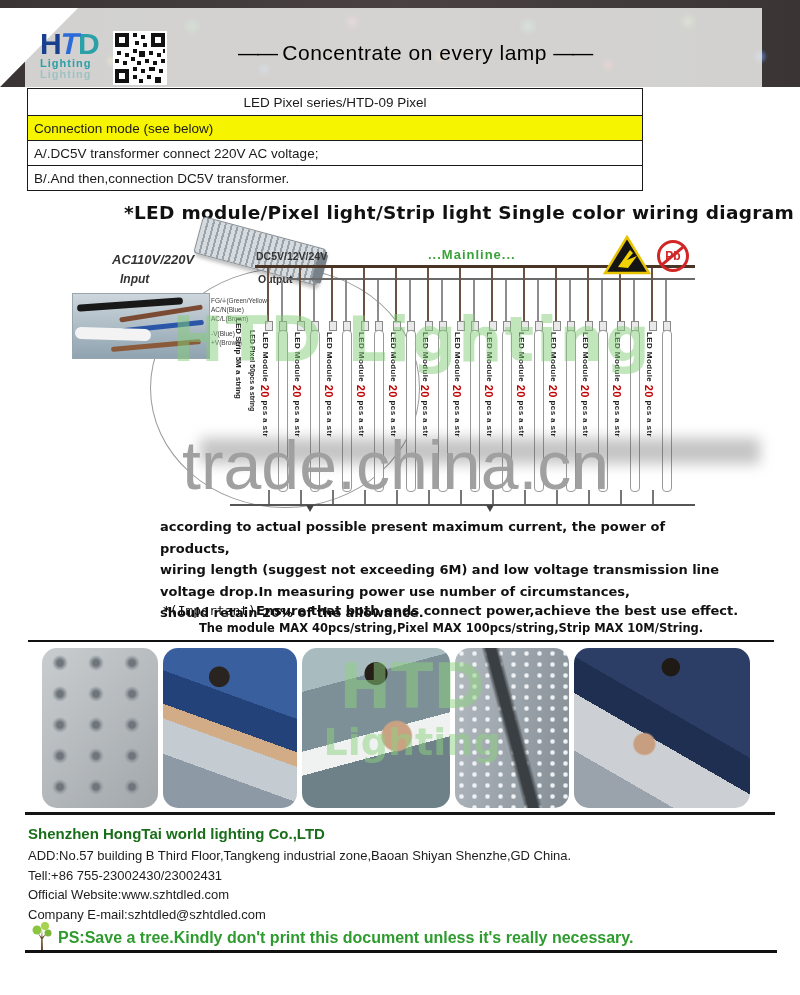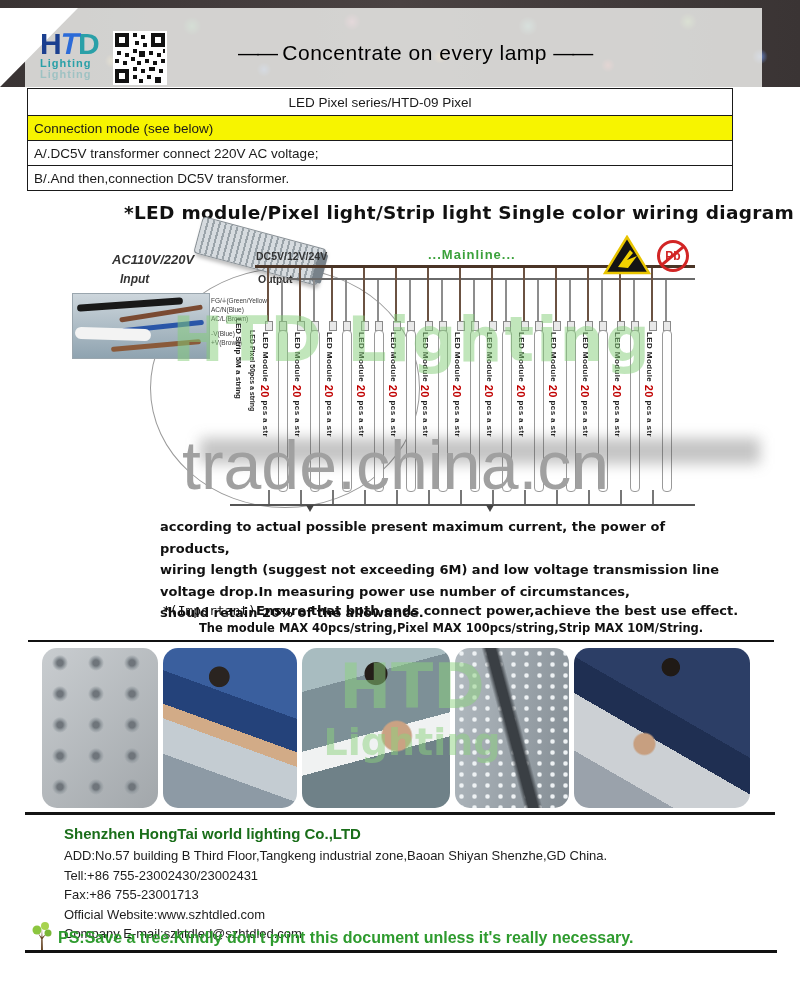--- a/index.html
+++ b/index.html
@@ -30,21 +30,21 @@
   .logo .lt{color:#2b6bd8;display:inline-block;transform:skewX(-12deg);}
   .logo .ld{color:#2aa0a8;}
   .logo .sub{color:#2aa0a8;font-weight:bold;font-size:11px;letter-spacing:1px;line-height:11px;}
   .logo .ghost{color:#2aa0a8;opacity:.3;font-weight:bold;font-size:11px;letter-spacing:1px;line-height:11px;}
   .qr{position:absolute;left:113px;top:31px;width:54px;height:54px;background:#fff;}
   .header-title{position:absolute;left:238px;top:41px;font-size:21px;color:#000000;
     letter-spacing:.5px;white-space:nowrap;}
   .header-title .dash{font-weight:normal;letter-spacing:-2px;}
 
   
-  .spec{position:absolute;left:27px;top:88px;width:706px;border-collapse:collapse;
+  .spec{position:absolute;left:27px;top:88px;width:616px;border-collapse:collapse;
     font-size:13.5px;color:#1a1a1a;}
   .spec td{border:1.6px solid #1a1a1a;padding:2px 6px;height:20px;}
   .spec .c{text-align:center;}
   .spec .yellow{background:#f7f400;}
   .spec .h{height:22px;}
 
   
   .diagram-title{position:absolute;left:124px;top:202px;font-family:"DejaVu Sans",sans-serif;
     font-size:18.5px;font-weight:600;letter-spacing:.3px;color:#111;}
   .lbl{position:absolute;font-weight:bold;color:#333;}
@@ -138,21 +138,21 @@
       radial-gradient(circle 16px at 55% 12%, #201a16 0 55%, transparent 60%),
       radial-gradient(circle 20px at 40% 60%, #c79f80 0 50%, transparent 60%),
       linear-gradient(210deg,#2c3e66 0 42%,#1f2f52 42% 56%,#ccd0d4 56% 78%,#9aa2ab 78%);}
   .wm-photos{position:absolute;left:262px;top:652px;text-align:center;width:300px;
     font-family:"DejaVu Sans",sans-serif;font-weight:bold;color:rgba(140,210,125,.5);line-height:70px;}
   .wm-photos .l1{font-size:62px;}
   .wm-photos .l2{font-size:38px;line-height:40px;}
 
   
   .company-rule{position:absolute;left:25px;top:812px;width:750px;height:3px;background:#141414;}
-  .company{position:absolute;left:28px;top:822px;font-size:13px;line-height:19.5px;color:#1d1d1d;margin-left:36px;}
+  .company{position:absolute;left:28px;top:822px;font-size:13px;line-height:19.5px;color:#1d1d1d;}
   .company .name{font-size:15px;font-weight:bold;color:#1a6e1a;line-height:24px;}
   .tree{position:absolute;left:30px;top:921px;}
   .footer-note{position:absolute;left:58px;top:929px;font-size:16px;font-weight:bold;color:#2e9b2e;}
   .bottom-rule{position:absolute;left:25px;top:950px;width:752px;height:3px;background:#111;}
 </style>
 </head>
 <body>
 
 <div class="page">
 
@@ -401,21 +401,20 @@
   <div class="wm-photos">
     <div class="l1">HTD</div>
     <div class="l2">Lighting</div>
   </div>
 
   <div class="company-rule"></div>
   <div class="company">
     <div class="name">Shenzhen HongTai world lighting Co.,LTD</div>
     <div>ADD:No.57 building B Third Floor,Tangkeng industrial zone,Baoan Shiyan Shenzhe,GD China.</div>
     <div>Tell:+86 755-23002430/23002431</div>
-    <div>Fax:+86 755-23001713</div>
     <div>Official Website:www.szhtdled.com</div>
     <div>Company E-mail:szhtdled@szhtdled.com</div>
   </div>
 
   <svg class="tree" width="24" height="30" viewBox="0 0 24 30">
     <path d="M11 29 L13 29 L12.6 18 L16 13 L12.4 16 L12 8 L11.4 16 L8 12 L11.2 18 Z" fill="#6b4a2a"></path>
     <circle cx="7" cy="9" r="4.5" fill="#8cc63f"></circle>
     <circle cx="15" cy="5" r="4" fill="#a7d34f"></circle>
     <circle cx="18" cy="12" r="3.5" fill="#7ab637"></circle>
   </svg>

